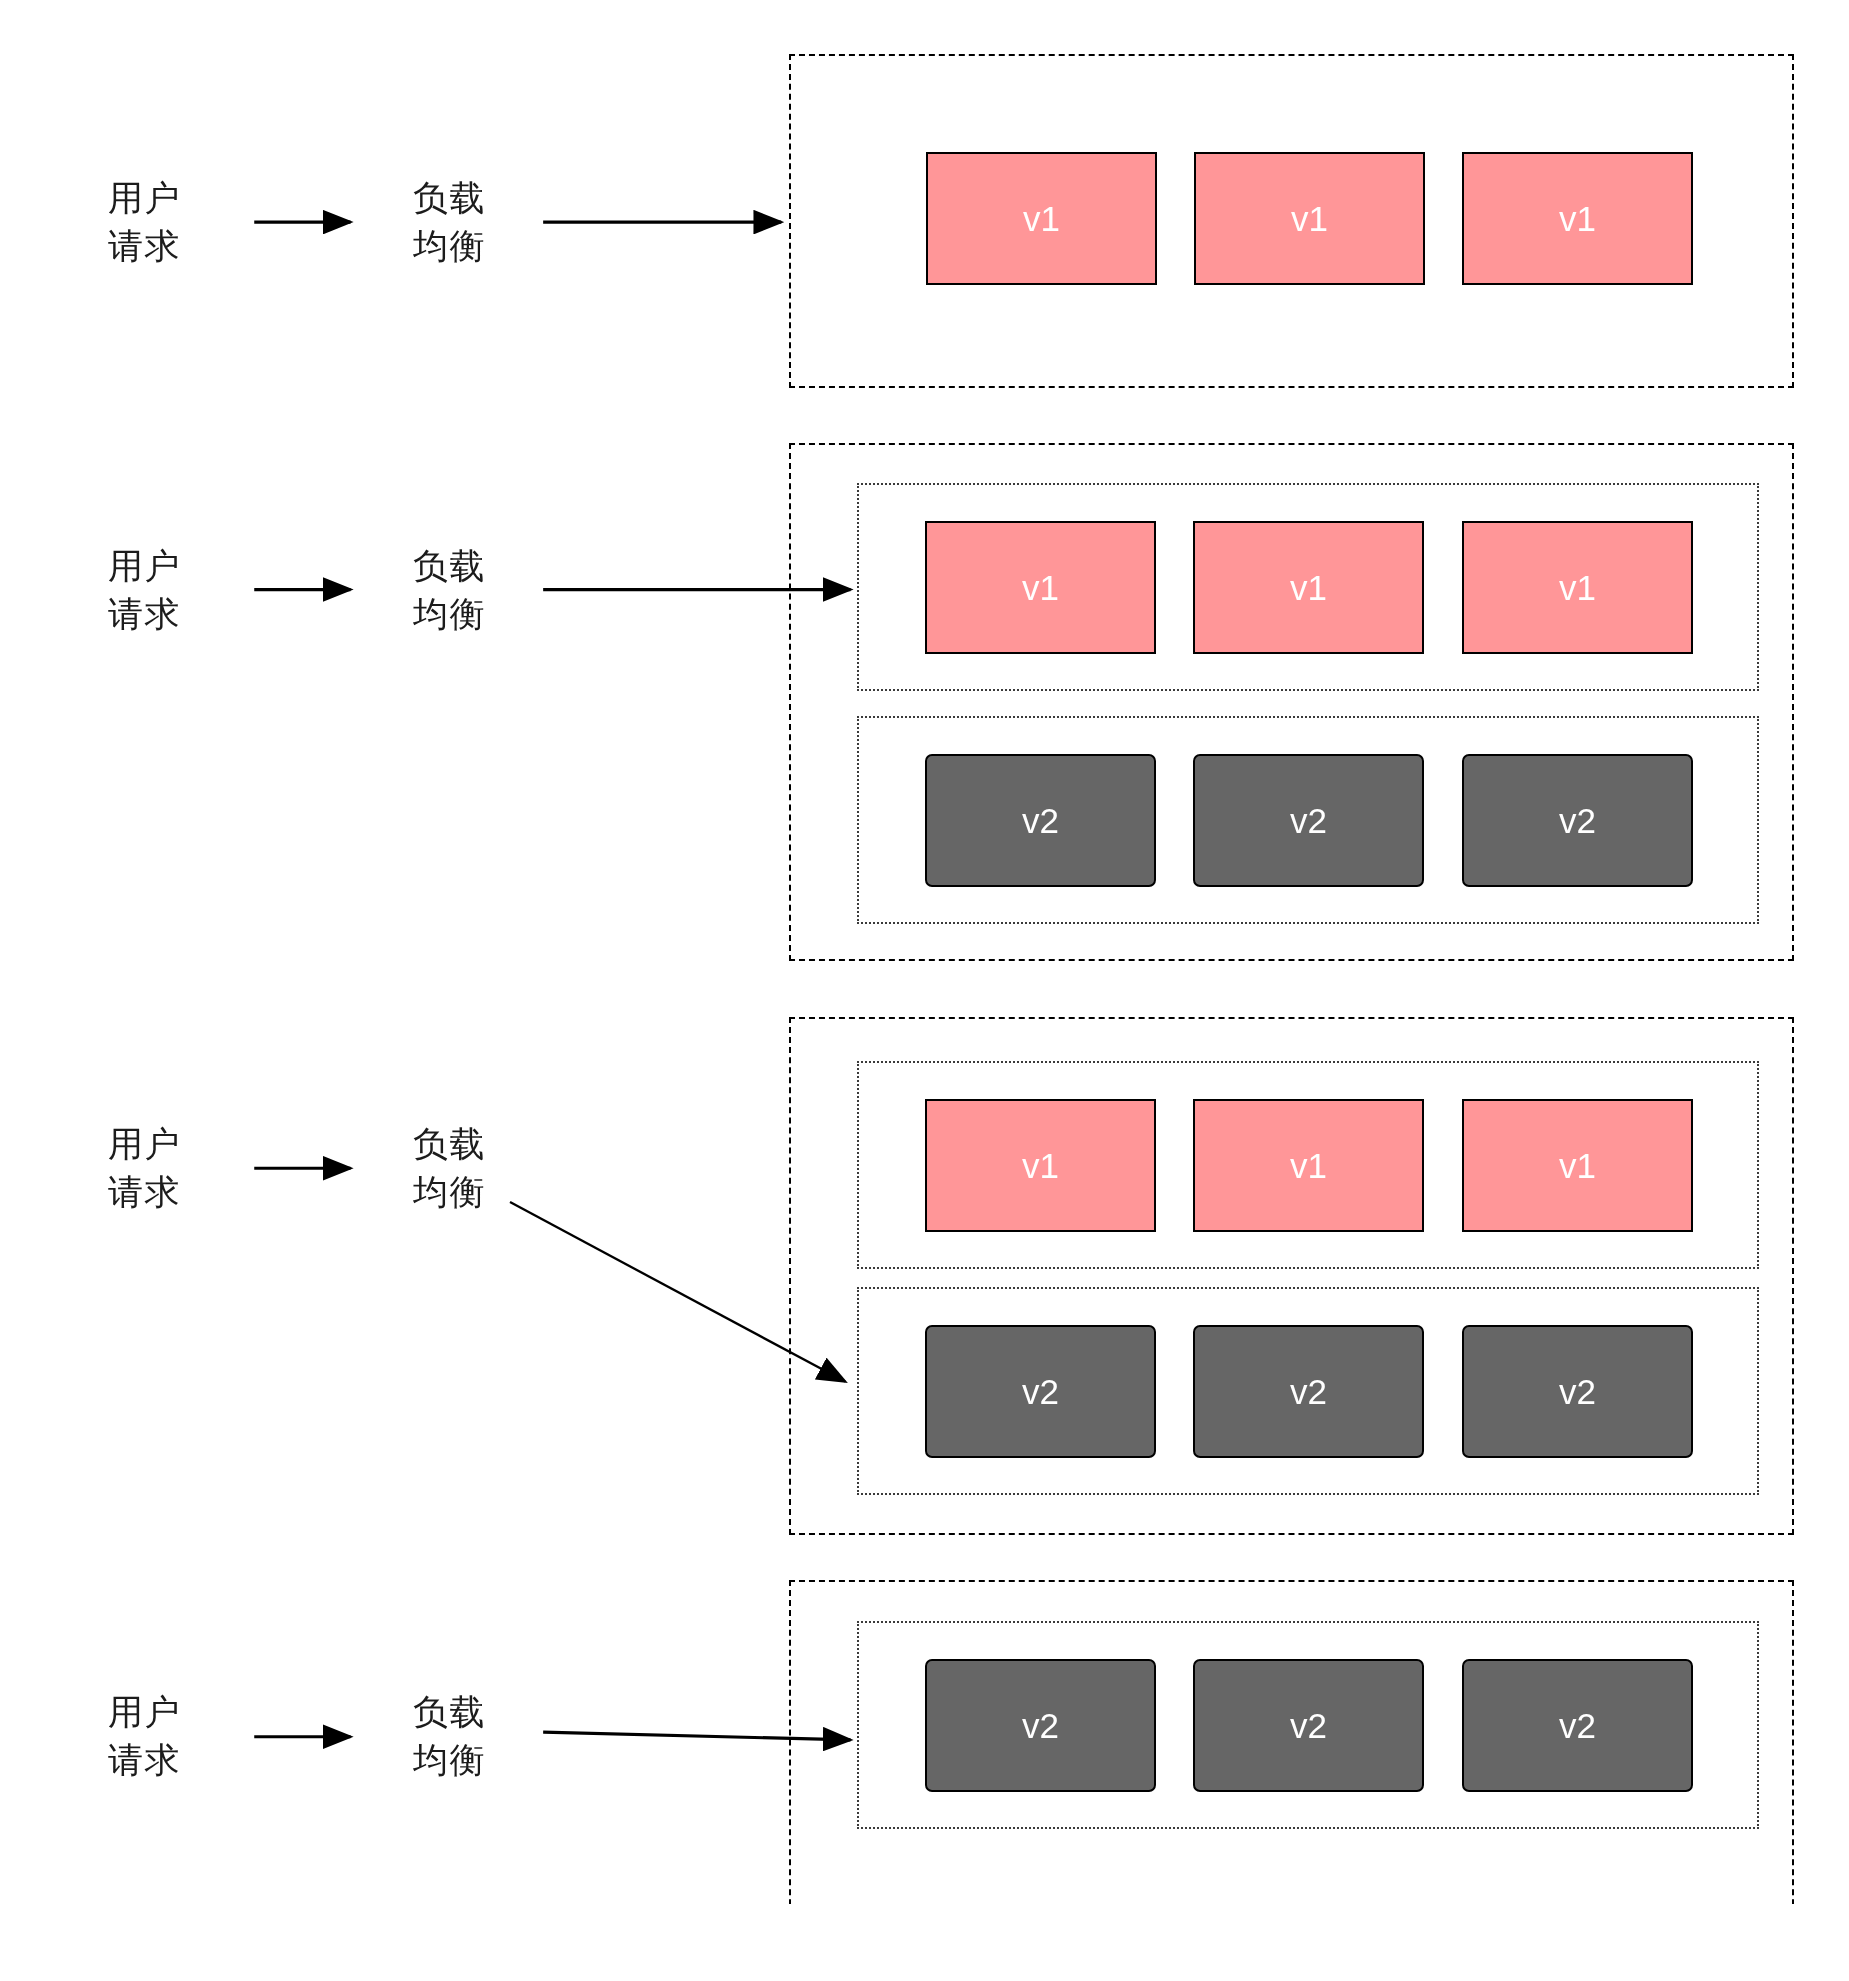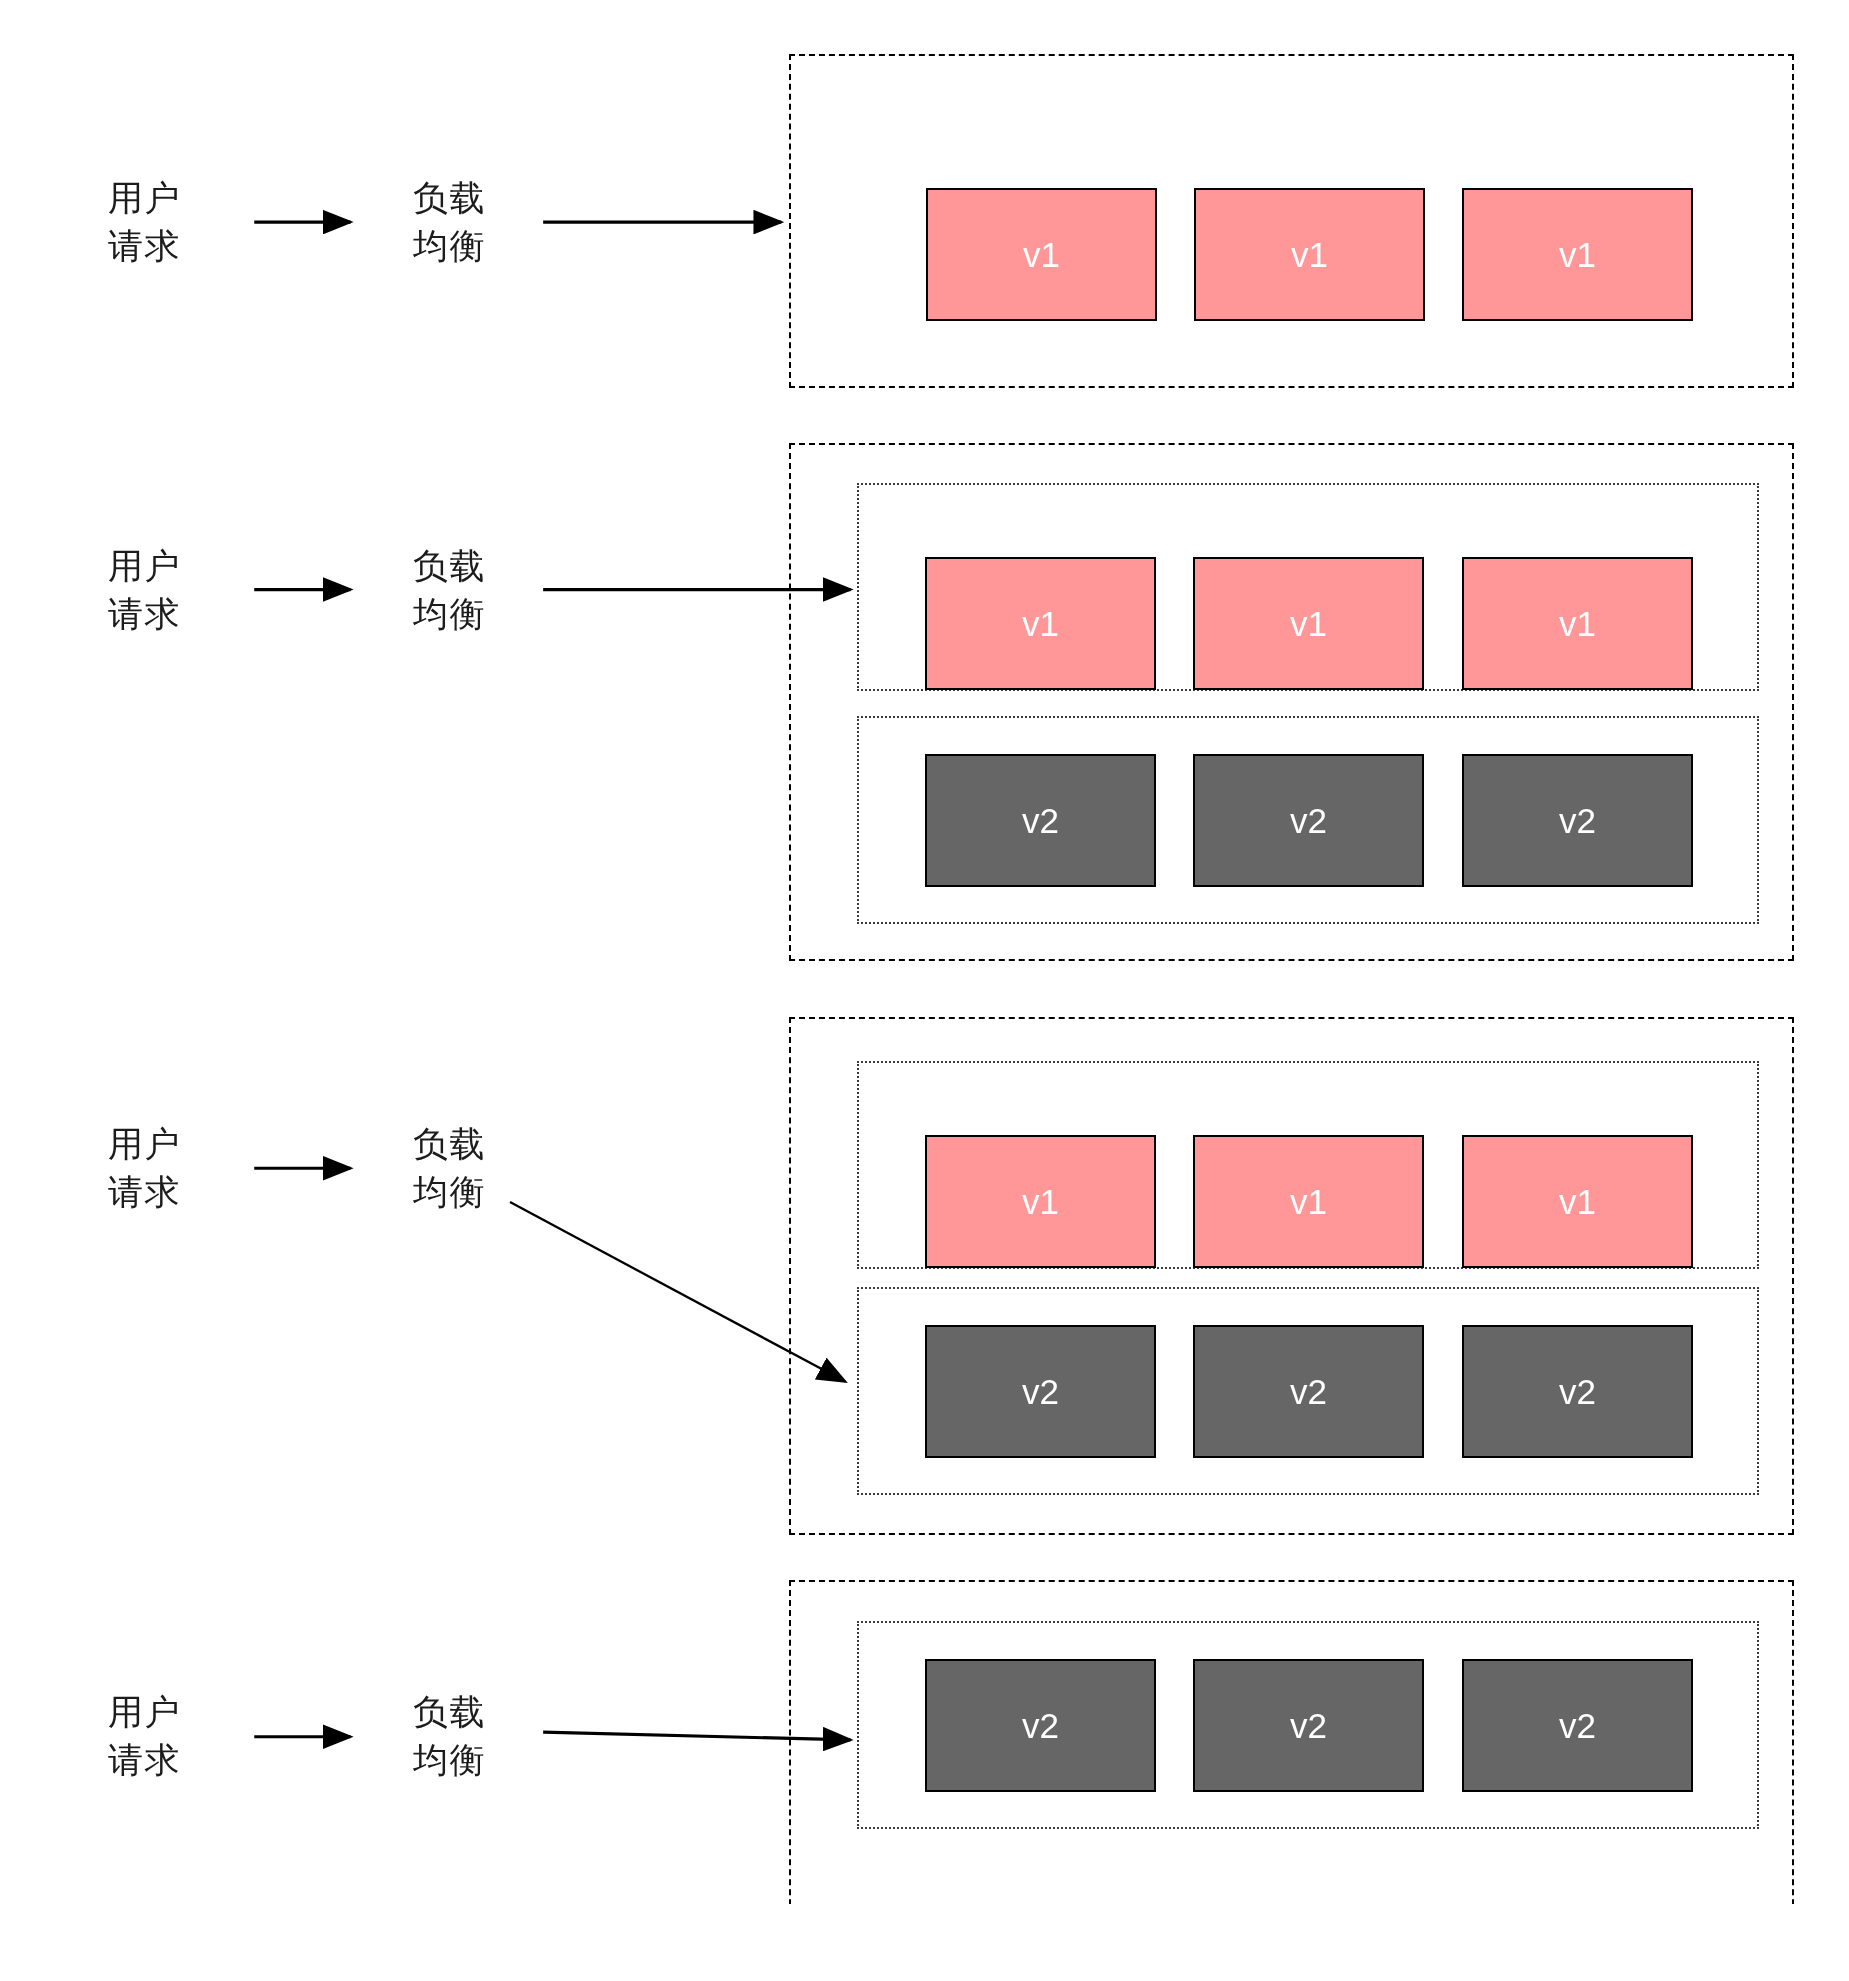--- a/index.html
+++ b/index.html
@@ -50,22 +50,22 @@
     width: 231px;
     height: 133px;
     border: 2.3px solid var(--node-border, #000000);
     box-sizing: border-box;
     display: flex;
     align-items: center;
     justify-content: center;
     font-size: 35px;
     color: var(--node-text, #ffffff);
   }
-  .node.v1 { background: var(--v1-fill, #ff9698); margin-top: 36px; }
-  .node.v2 { background: var(--v2-fill, #666666); }
+  .node.v1 { background: var(--v1-fill, #ff9698); }
+  .node.v2 { background: var(--v2-fill, #666666); border-radius: 7px; }
   .inner-box .node { top: 36px; }
   .inner-box .node.p1 { left: 66px; }
   .inner-box .node.p2 { left: 334px; }
   .inner-box .node.p3 { left: 603px; }
   .outer-box > .node.p1 { left: 135px; }
   .outer-box > .node.p2 { left: 403px; }
   .outer-box > .node.p3 { left: 671px; }
 </style>
 </head>
 <body>

